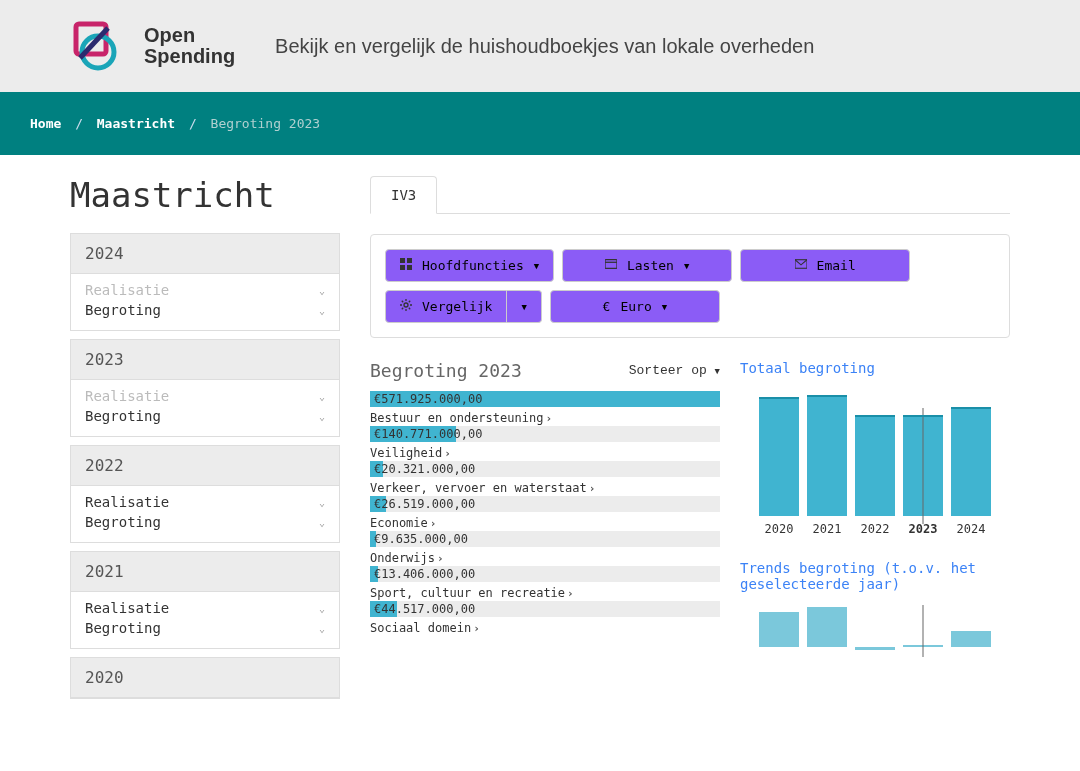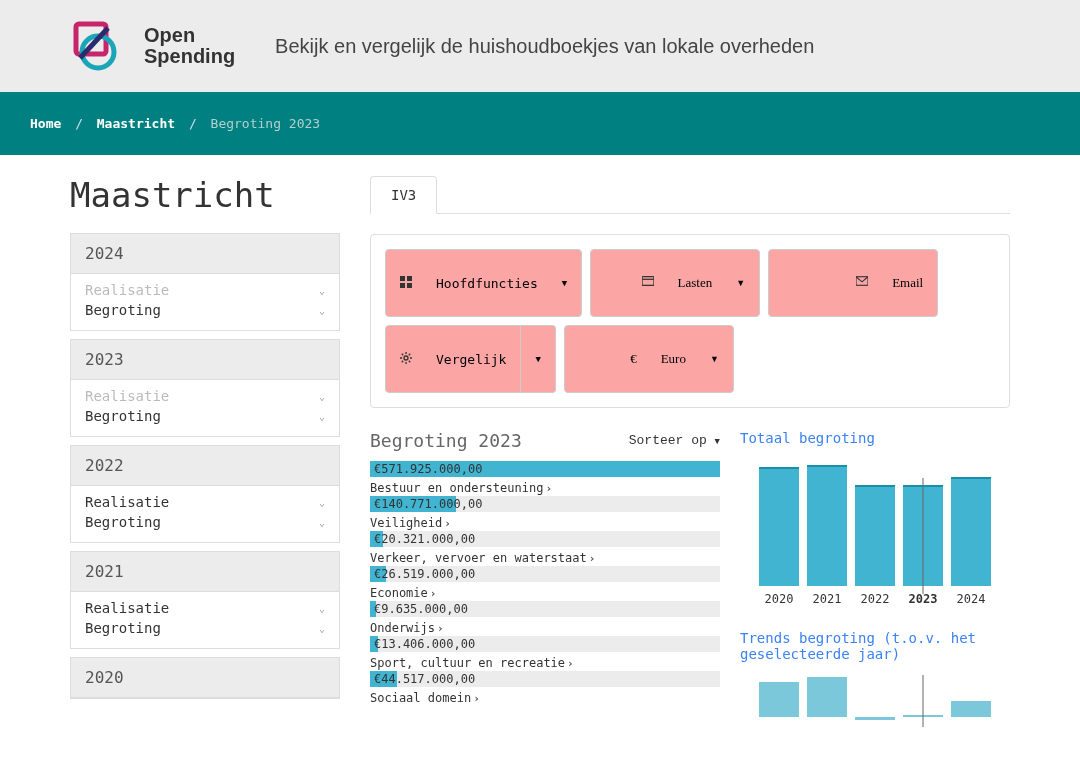--- a/index.html
+++ b/index.html
@@ -21,26 +21,26 @@
 .year-panel { border: 1px solid #ddd; margin-bottom: 8px; }
 .year-heading { background: #ececec; border-bottom: 1px solid #ddd; padding: 10px 14px; font-family: monospace; font-size: 16px; color: #555; }
 .year-body { padding: 6px 14px 10px; }
 .year-item { display: flex; justify-content: space-between; align-items: center; font-family: monospace; font-size: 14px; padding: 2px 0; cursor: pointer; }
 .year-item.disabled { color: #bbb; pointer-events: auto; }
 .chev { font-size: 10px; color: #999; }
 .main { flex: 1; }
 .tabs { border-bottom: 1px solid #ddd; margin-bottom: 20px; }
 .tab { display: inline-block; padding: 10px 20px; font-family: monospace; font-size: 14px; border: 1px solid #ddd; border-bottom: 1px solid #fff; background: #fff; position: relative; top: 1px; border-radius: 4px 4px 0 0; }
 .toolbar { border: 1px solid #ddd; border-radius: 4px; padding: 14px; margin-bottom: 22px; display: flex; flex-wrap: wrap; gap: 8px; }
-.btn { border: 1px solid #ccc; background: #fca5a5; font-family: monospace; font-size: 13px; padding: 25px 14px; border-radius: 4px; display: inline-flex; align-items: center; gap: 24px; cursor: pointer; flex: 0 0 auto; }
+.btn { border: 1px solid #ccc; background: #8b5cf6; font-family: monospace; font-size: 13px; padding: 8px 14px; border-radius: 4px; display: inline-flex; align-items: center; gap: 10px; cursor: pointer; flex: 0 0 auto; }
 .btn .caret { font-size: 9px; }
 .btn-group { display: inline-flex; }
 .btn-group .btn:first-child { border-top-right-radius: 0; border-bottom-right-radius: 0; }
 .btn-group .btn:last-child { border-top-left-radius: 0; border-bottom-left-radius: 0; border-left: none; }
-.btn.wide { min-width: 170px; justify-content: flex-end; font-family: Liberation Serif, serif; }
+.btn.wide { min-width: 170px; justify-content: center; }
 .main-cols { display: flex; gap: 20px; }
 .col-left { flex: 1; }
 .col-right { width: 270px; flex-shrink: 0; }
 .section-head { display: flex; justify-content: space-between; align-items: center; margin-bottom: 10px; }
 .section-title { font-family: monospace; font-size: 18px; color: #666; }
 .sort { font-family: Liberation Mono, monospace; font-size: 13px; color: #333; cursor: pointer; }
 .sort .caret { font-size: 9px; }
 .bar-row { margin-bottom: 4px; }
 .bar-label { font-family: monospace; font-size: 12px; color: #333; margin-bottom: 1px; display: flex; align-items: center; gap: 2px; }
 .bar-label .chevr { font-size: 11px; font-weight: 700; color: #555;}

